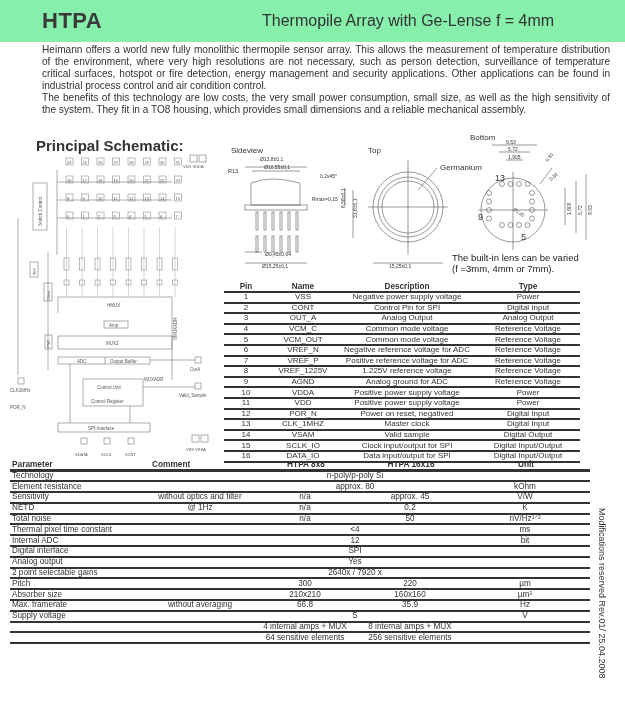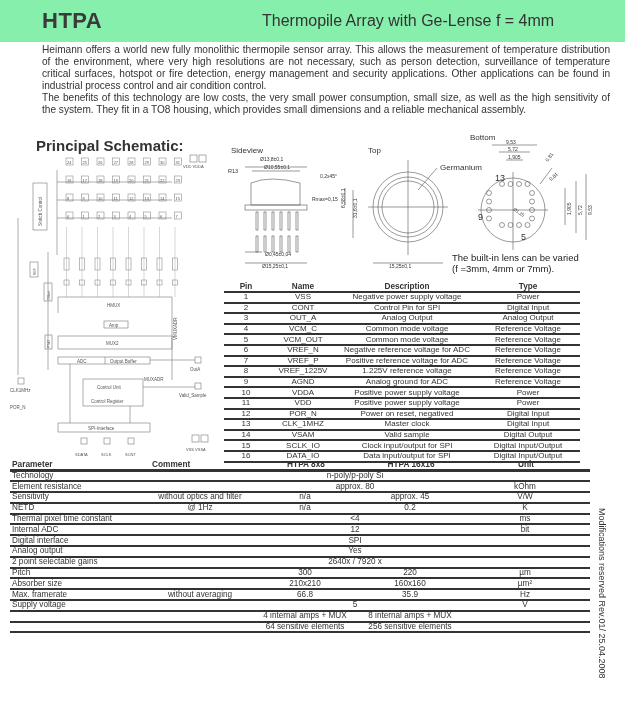--- a/index.html
+++ b/index.html
@@ -431,20 +431,27 @@
         <td class="c">V/W</td>
       </tr>
       <tr>
         <td class="p">NETD</td>
         <td class="c">@ 1Hz</td>
         <td class="c">n/a</td>
         <td class="c">0.2</td>
         <td class="c">K</td>
       </tr>
       <tr>
+        <td class="p">Total noise</td>
+        <td class="c"></td>
+        <td class="c">n/a</td>
+        <td class="c">50</td>
+        <td class="c">nV/Hz¹ᐟ²</td>
+      </tr>
+      <tr>
         <td class="p">Thermal pixel time constant</td>
         <td class="c"></td>
         <td class="c" colspan="2">&lt;4</td>
         <td class="c">ms</td>
       </tr>
       <tr>
         <td class="p">Internal ADC</td>
         <td class="c"></td>
         <td class="c" colspan="2">12</td>
         <td class="c">bit</td>

